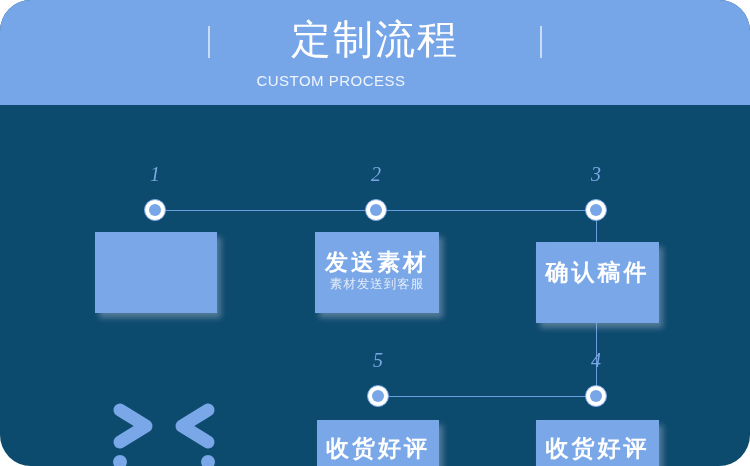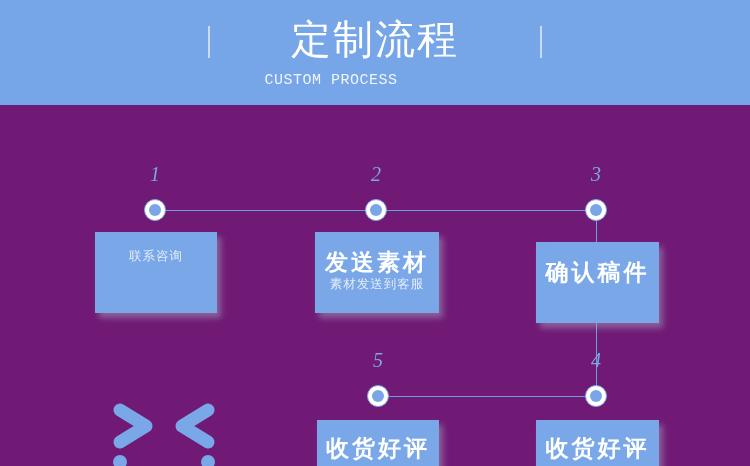--- a/index.html
+++ b/index.html
@@ -10,22 +10,23 @@
     width: 750px;
     height: 466px;
     overflow: hidden;
     background: #ffffff;
     font-family: "Liberation Sans", "DejaVu Sans", sans-serif;
   }
   #page {
     position: relative;
     width: 750px;
     height: 466px;
-    background: #701a75;
+    background: #0c4a6e;
     overflow: hidden;
+    border-radius: 31px;
   }
 
   
   #header {
     position: absolute;
     left: 0;
     top: 0;
     width: 750px;
     height: 105px;
     background: #76a5e8;
@@ -46,21 +47,21 @@
   #header-subtitle {
     position: absolute;
     left: 0;
     top: 72px;
     width: 662px;
     text-align: center;
     color: #f0f5fd;
     font-size: 15px;
     line-height: 18px;
     letter-spacing: 0.5px;
-    font-family: Liberation Mono, monospace;
+    font-family: Liberation Sans, sans-serif;
   }
   .header-rule {
     position: absolute;
     top: 26px;
     width: 2px;
     height: 32px;
     background: #c8dcf7;
   }
   #header-rule-left  { left: 208px; }
   #header-rule-right { left: 540px; }
@@ -169,21 +170,20 @@
   <div class="conn-v" style="left:596px; top:210px; height:186px;"></div>
 
   <div class="conn-h" style="left:378px; top:396px; width:218px;"></div>
 
   <div class="node" style="left:155px; top:210px;">
     <div class="node-num">1</div>
     <div class="node-circle"></div>
     <div class="node-dot"></div>
   </div>
   <div class="step-box box-top" style="left:95px; top:232px; width:122px; height:81px;">
-    <div class="step-sub">联系咨询</div>
   </div>
 
   <div class="node" style="left:376px; top:210px;">
     <div class="node-num">2</div>
     <div class="node-circle"></div>
     <div class="node-dot"></div>
   </div>
   <div class="step-box box-top" style="left:315px; top:232px; width:124px; height:81px;text-align:center;">
     <div class="step-title">发送素材</div>
     <div class="step-sub">素材发送到客服</div>

